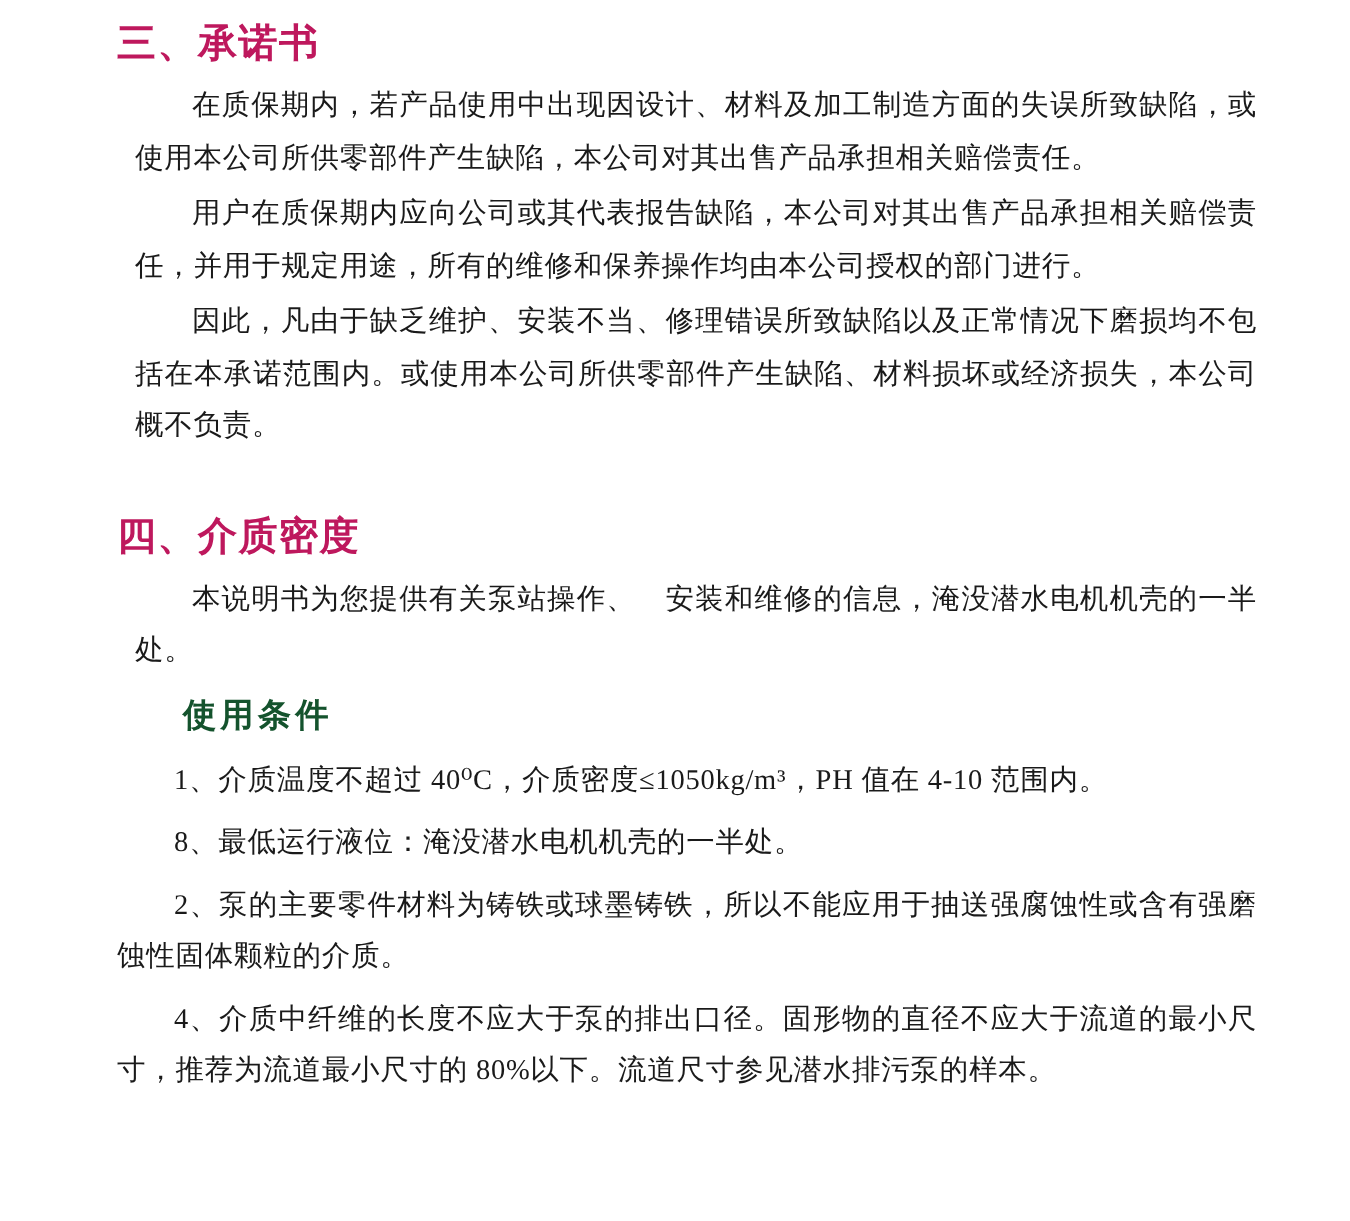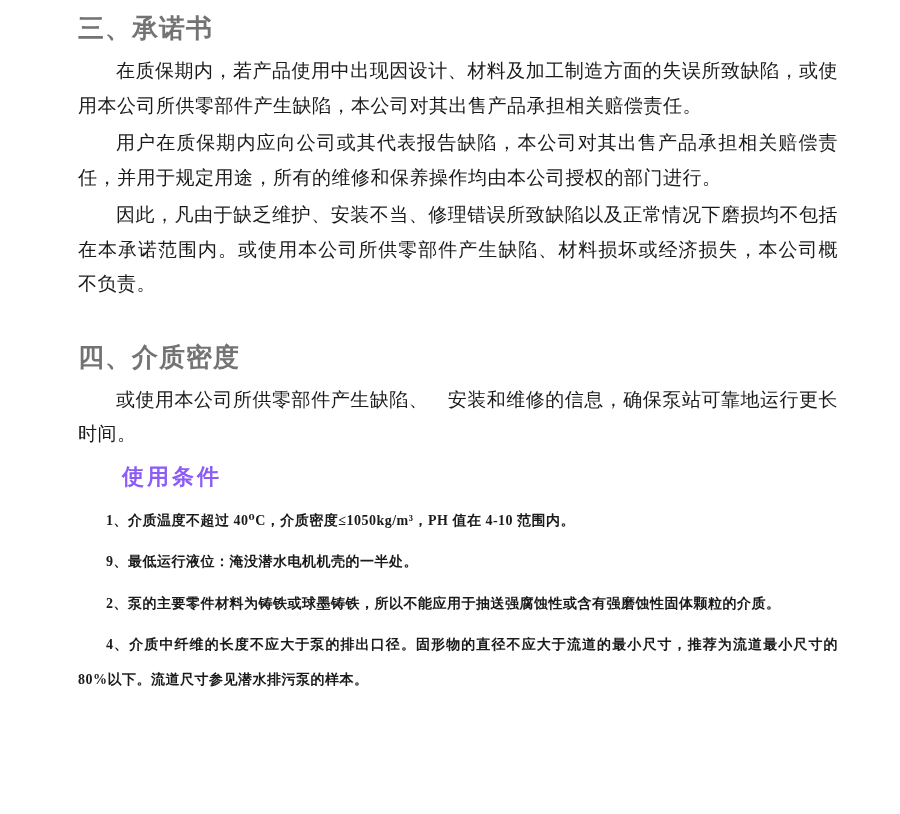--- a/index.html
+++ b/index.html
@@ -20,70 +20,69 @@
     height: 814px;
     padding: 13px 62px 0 78px;
     background: #ffffff;
   }
   .section-heading {
     font-size: 26px;
     font-weight: 700;
     line-height: 32px;
     letter-spacing: 1px;
     margin: 0 0 9px 0;
-    color: #737373;
+    color: #be185d;
   }
   .section-heading.second {
     margin-top: 40px;
     margin-bottom: 9px;
   }
   p.body-par {
     font-size: 19px;
     line-height: 34.5px;
-    margin: 0 0 3px 0;
+    margin: 0 0 3px 12px;
     text-indent: 2em;
     text-align: justify;
     letter-spacing: 0.5px;
   }
   .sub-heading {
     font-size: 22px;
     font-weight: 700;
     line-height: 30px;
     letter-spacing: 3px;
     margin: 10px 0 12px 44px;
-    color: #8b5cf6;
+    color: #14532d;
   }
   p.cond-item {
-    font-size: 14px;
+    font-size: 19px;
     line-height: 34.5px;
     margin: 0 0 7px 0;
     text-indent: 2em;
     text-align: justify;
     letter-spacing: 0.5px;
-    font-weight: bold;
   }
 </style>
 </head>
 <body>
 
 <div class="page">
 
   <section>
     <h1 class="section-heading">三、承诺书</h1>
     <p class="body-par">在质保期内，若产品使用中出现因设计、材料及加工制造方面的失误所致缺陷，或使用本公司所供零部件产生缺陷，本公司对其出售产品承担相关赔偿责任。</p>
     <p class="body-par">用户在质保期内应向公司或其代表报告缺陷，本公司对其出售产品承担相关赔偿责任，并用于规定用途，所有的维修和保养操作均由本公司授权的部门进行。</p>
     <p class="body-par">因此，凡由于缺乏维护、安装不当、修理错误所致缺陷以及正常情况下磨损均不包括在本承诺范围内。或使用本公司所供零部件产生缺陷、材料损坏或经济损失，本公司概不负责。</p>
   </section>
 
   <section>
     <h1 class="section-heading second">四、介质密度</h1>
-    <p class="body-par">或使用本公司所供零部件产生缺陷、　安装和维修的信息，确保泵站可靠地运行更长时间。</p>
+    <p class="body-par">本说明书为您提供有关泵站操作、　安装和维修的信息，淹没潜水电机机壳的一半处。</p>
 
     <div>
       <h2 class="sub-heading">使用条件</h2>
       <p class="cond-item">1、介质温度不超过 40⁰C，介质密度≤1050kg/m³，PH 值在 4-10 范围内。</p>
-      <p class="cond-item">9、最低运行液位：淹没潜水电机机壳的一半处。</p>
+      <p class="cond-item">8、最低运行液位：淹没潜水电机机壳的一半处。</p>
       <p class="cond-item">2、泵的主要零件材料为铸铁或球墨铸铁，所以不能应用于抽送强腐蚀性或含有强磨蚀性固体颗粒的介质。</p>
       <p class="cond-item">4、介质中纤维的长度不应大于泵的排出口径。固形物的直径不应大于流道的最小尺寸，推荐为流道最小尺寸的 80%以下。流道尺寸参见潜水排污泵的样本。</p>
     </div>
   </section>
 
 </div>
 
 </body></html>

